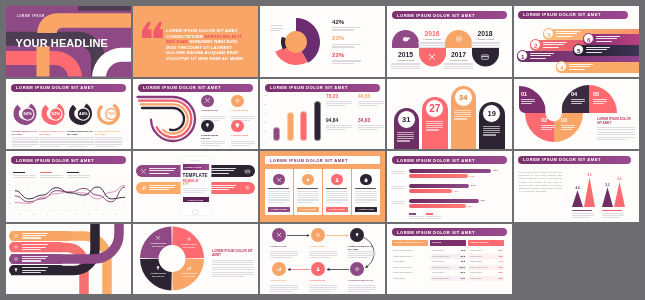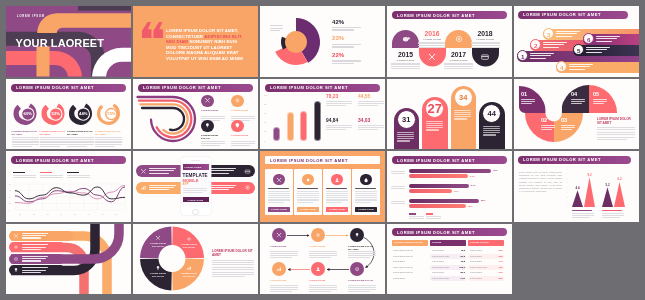--- a/index.html
+++ b/index.html
@@ -30,21 +30,21 @@
 
     <path d="M125 7.2 H51 A19.8 19.8 0 0 0 31.2 27 H50.8 A5.3 5.3 0 0 1 56.1 21.7 H125 Z" fill="#f9a568"></path>
 
     <path d="M0 45 H49 A27 27 0 0 1 76 70.5 L76 70.5 H62 A13 13 0 0 0 49 59 H0 Z" fill="#fd6b70"></path>
 
     <rect x="30.5" y="40.5" width="13" height="30" fill="#f9a568"></rect>
 
     <path d="M125 41.8 H116 A30 30 0 0 0 86 70.5 H100 A16 16 0 0 1 116 55.8 H125 Z" fill="#ffffff"></path>
   </svg>
       <div style="position:absolute;left:11px;top:8.5px;font-size:2.6px;font-weight:bold;color:#fff;letter-spacing:.85px;">LOREM IPSUM</div>
-      <div style="position:absolute;left:9.5px;top:31.4px;font-size:11px;font-weight:bold;color:#fff;letter-spacing:.1px;line-height:12.5px;">YOUR LAOREET</div>
+      <div style="position:absolute;left:9.5px;top:31.4px;font-size:11px;font-weight:bold;color:#fff;letter-spacing:.1px;line-height:12.5px;">YOUR HEADLINE</div>
     </div>
     <div class="slide" style="background: rgb(249, 165, 104);">
       <div style="position:absolute;left:9px;top:15.5px;width:22px;height:16px;">
         <svg width="22" height="16" viewBox="0 0 22 16">
     <path d="M5.6 0 h3.3 l-3.0 7.2 h3.6 v8.8 h-9.5 v-7.3 z" fill="#f05a6a"></path>
     <path d="M17.0 0 h3.3 l-3.0 7.2 h3.6 v8.8 h-9.5 v-7.3 z" fill="#f05a6a"></path>
   </svg>
       </div>
       <div style="position:absolute;left:33px;top:22px;width:88px;font-size:4.25px;font-weight:bold;line-height:5.6px;letter-spacing:.16px;">
         <div style="white-space:nowrap;"><span style="color:#ffffff;">LOREM IPSUM DOLOR SIT AMET,</span></div>
@@ -331,39 +331,39 @@
       <div style="position:absolute;left:9.65px;top:31.4px;width:19.2px;height:19.2px;border-radius:50%;background:#fefdfb;box-sizing:border-box;border:1.2px solid #6d2e63;display:flex;align-items:center;justify-content:center;">
         <div style="font-size:7.5px;font-weight:bold;color:#2b2033;">31</div>
       </div>
       <div class="ph" style="left:10px;top:53.5px;width:17px;height:1.15px;position:absolute;background:rgba(255,255,255,.6)"></div>
       <div class="ph" style="left:10px;top:55.6px;width:17px;height:1.15px;position:absolute;background:rgba(255,255,255,.6)"></div>
       <div class="ph" style="left:10px;top:57.7px;width:17px;height:1.15px;position:absolute;background:rgba(255,255,255,.6)"></div>
       <div class="ph" style="left:10px;top:59.8px;width:17px;height:1.15px;position:absolute;background:rgba(255,255,255,.6)"></div>
       <div class="ph" style="left:10px;top:61.9px;width:13px;height:1.15px;position:absolute;background:rgba(255,255,255,.6)"></div>
       <div style="position:absolute;left:35px;top:18.5px;width:25.5px;height:52px;border-radius:12.75px 12.75px 0 0;background:#fd6b70;"></div>
       <div style="position:absolute;left:38.15px;top:20.4px;width:19.2px;height:19.2px;border-radius:50%;background:#fefdfb;box-sizing:border-box;border:1.2px solid #fd6b70;display:flex;align-items:center;justify-content:center;">
-        <div style="font-size:13px;font-weight:bold;color:#ef4b5c;">27</div>
+        <div style="font-size:10px;font-weight:bold;color:#ef4b5c;">27</div>
       </div>
       <div class="ph" style="left:38.5px;top:42.5px;width:17px;height:1.15px;position:absolute;background:rgba(255,255,255,.6)"></div>
       <div class="ph" style="left:38.5px;top:44.6px;width:17px;height:1.15px;position:absolute;background:rgba(255,255,255,.6)"></div>
       <div class="ph" style="left:38.5px;top:46.7px;width:17px;height:1.15px;position:absolute;background:rgba(255,255,255,.6)"></div>
       <div class="ph" style="left:38.5px;top:48.8px;width:17px;height:1.15px;position:absolute;background:rgba(255,255,255,.6)"></div>
       <div class="ph" style="left:38.5px;top:50.9px;width:13px;height:1.15px;position:absolute;background:rgba(255,255,255,.6)"></div>
       <div style="position:absolute;left:63.5px;top:7.5px;width:25.5px;height:63px;border-radius:12.75px 12.75px 0 0;background:#f9a568;"></div>
       <div style="position:absolute;left:66.65px;top:9.4px;width:19.2px;height:19.2px;border-radius:50%;background:#fefdfb;box-sizing:border-box;border:1.2px solid #f9a568;display:flex;align-items:center;justify-content:center;">
         <div style="font-size:7.5px;font-weight:bold;color:#e07e3a;">34</div>
       </div>
       <div class="ph" style="left:67px;top:31.5px;width:17px;height:1.15px;position:absolute;background:rgba(255,255,255,.6)"></div>
       <div class="ph" style="left:67px;top:33.6px;width:17px;height:1.15px;position:absolute;background:rgba(255,255,255,.6)"></div>
       <div class="ph" style="left:67px;top:35.7px;width:17px;height:1.15px;position:absolute;background:rgba(255,255,255,.6)"></div>
       <div class="ph" style="left:67px;top:37.8px;width:17px;height:1.15px;position:absolute;background:rgba(255,255,255,.6)"></div>
       <div class="ph" style="left:67px;top:39.9px;width:13px;height:1.15px;position:absolute;background:rgba(255,255,255,.6)"></div>
       <div style="position:absolute;left:92px;top:23.5px;width:25.5px;height:47px;border-radius:12.75px 12.75px 0 0;background:#2c2333;"></div>
       <div style="position:absolute;left:95.15px;top:25.4px;width:19.2px;height:19.2px;border-radius:50%;background:#fefdfb;box-sizing:border-box;border:1.2px solid #2c2333;display:flex;align-items:center;justify-content:center;">
-        <div style="font-size:7.5px;font-weight:bold;color:#2b2033;">44</div>
+        <div style="font-size:7.5px;font-weight:bold;color:#2b2033;">19</div>
       </div>
       <div class="ph" style="left:95.5px;top:47.5px;width:17px;height:1.15px;position:absolute;background:rgba(255,255,255,.6)"></div>
       <div class="ph" style="left:95.5px;top:49.6px;width:17px;height:1.15px;position:absolute;background:rgba(255,255,255,.6)"></div>
       <div class="ph" style="left:95.5px;top:51.7px;width:17px;height:1.15px;position:absolute;background:rgba(255,255,255,.6)"></div>
       <div class="ph" style="left:95.5px;top:53.8px;width:17px;height:1.15px;position:absolute;background:rgba(255,255,255,.6)"></div>
       <div class="ph" style="left:95.5px;top:55.9px;width:13px;height:1.15px;position:absolute;background:rgba(255,255,255,.6)"></div>
     </div>
     <div class="slide">
       <svg width="125" height="70.5" viewBox="0 0 125 70.5" style="position:absolute;left:0;top:0">
         <defs>

